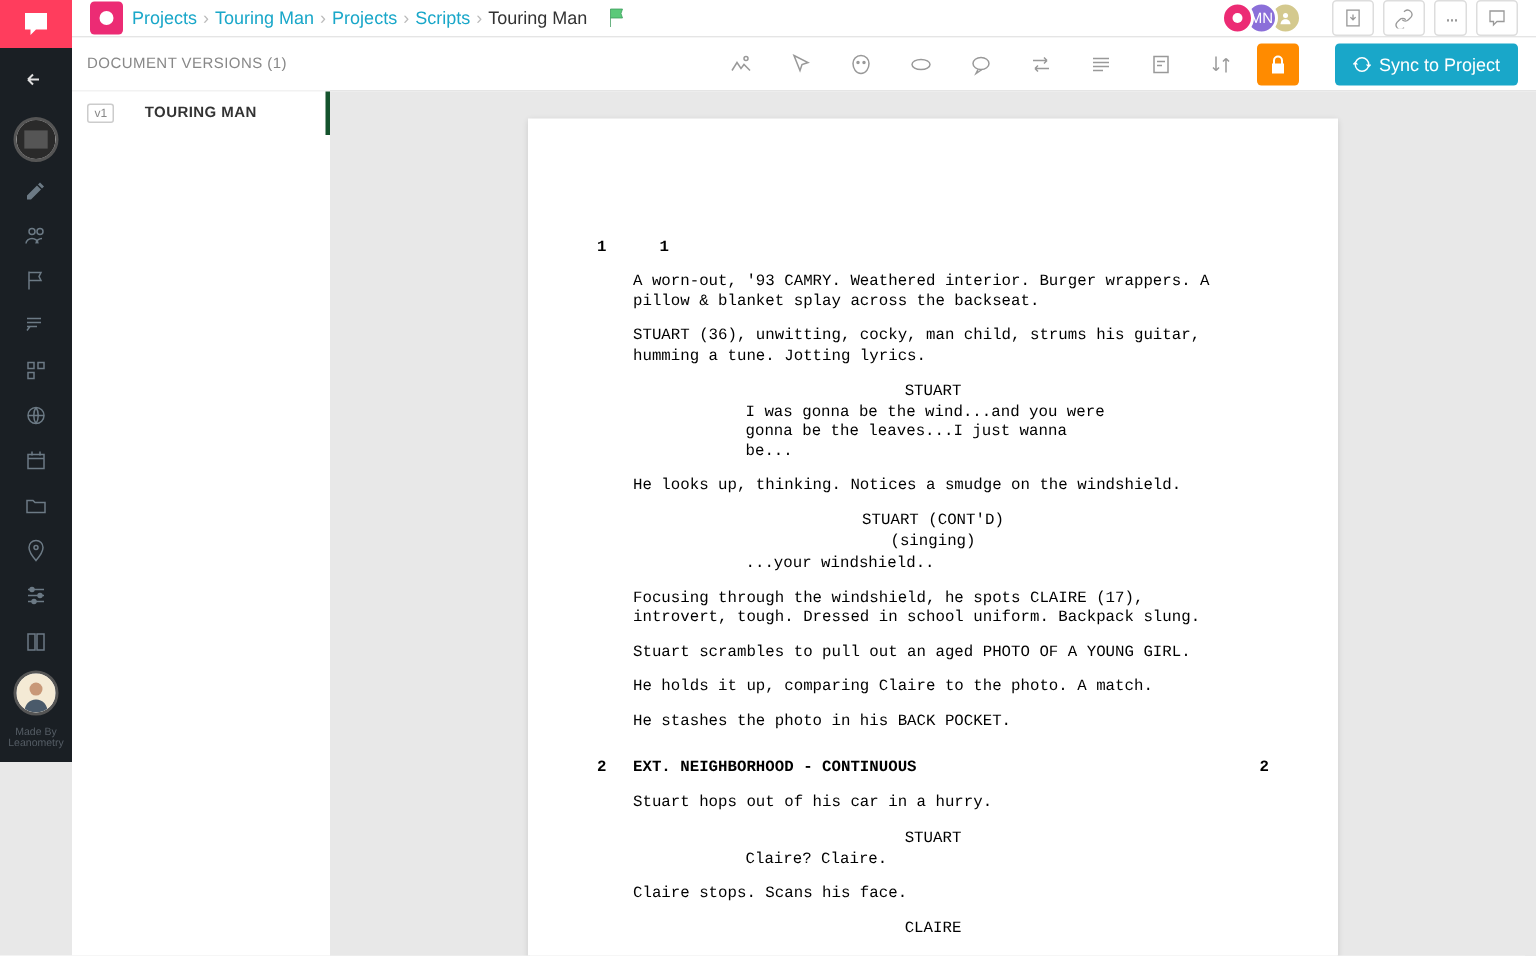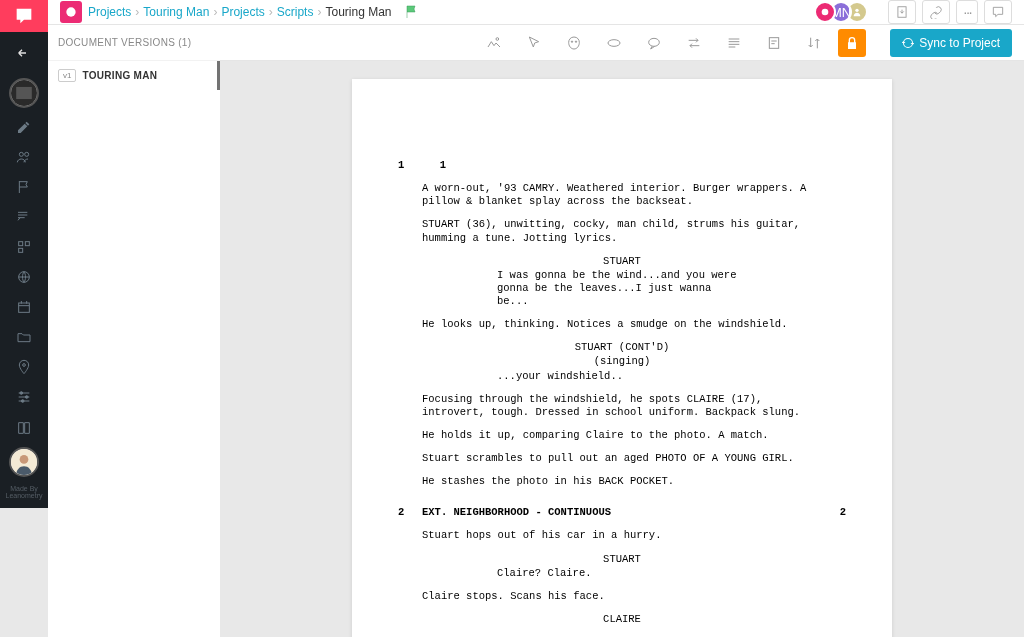--- a/index.html
+++ b/index.html
@@ -25,35 +25,35 @@
     .header { height: 36px; background: #fff; display: flex; align-items: center; padding: 0 12px; border-bottom: 1px solid #e5e5e5; gap: 6px; }
     .brand-chip { width: 22px; height: 22px; background: #ec2b74; border-radius: 3px; display: flex; align-items: center; justify-content: center; }
     .brand-chip svg { width: 14px; height: 14px; fill: #fff; }
     .breadcrumb { display: flex; align-items: center; font-size: 12px; color: #333; gap: 4px; }
     .breadcrumb .crumb { color: #19a7c9; cursor: pointer; }
     .breadcrumb .crumb.current { color: #333; cursor: default; }
     .breadcrumb .sep { color: #bbb; }
     .flag-icon { margin-left: 6px; width: 16px; height: 16px; }
     .header-spacer { flex: 1; }
     .user-chips { display: flex; align-items: center; }
-    .user-chip { width: 22px; height: 22px; border-radius: 50%; border: 2px solid #fff; margin-left: -6px; display: flex; align-items: center; justify-content: center; font-size: 13px; color: #fff; font-weight: 500; }
+    .user-chip { width: 22px; height: 22px; border-radius: 50%; border: 2px solid #fff; margin-left: -6px; display: flex; align-items: center; justify-content: center; font-size: 10px; color: #fff; font-weight: 500; }
     .user-chip.c1 { background: #ec2b74; z-index:3;}
     .user-chip.c2 { background: #8b6fd9; z-index:2;}
     .user-chip.c3 { background: #d4c98e; z-index:1;}
     .header-btn-group { display: flex; gap: 6px; margin-left: 14px; }
     .header-btn { width: 28px; height: 24px; border: 1px solid #ddd; border-radius: 3px; background: #fff; display: flex; align-items: center; justify-content: center; color: #999; cursor: pointer; }
     .header-btn.wide { width: auto; padding: 0 6px; font-size: 14px; letter-spacing: -2px;}
     .header-btn svg { width: 14px; height: 14px; }
     
     
     .content { flex: 1; display: flex; background: #e8e8e8; }
     
     .versions-panel { width: 172px; background: #fff; display: flex; flex-direction: column; }
     .versions-header { height: 36px; display: flex; align-items: center; padding: 0 10px; font-size: 10px; color: #888; letter-spacing: 0.3px; font-weight:500; border-bottom: 1px solid #f2f2f2;}
-    .version-item { display: flex; align-items: center; padding: 8px 10px; border-right: 3px solid #737373; gap: 6px; cursor: pointer; }
+    .version-item { display: flex; align-items: center; padding: 8px 10px; border-right: 3px solid #14532d; gap: 20px; cursor: pointer; }
     .version-badge { font-size: 8px; padding: 1px 4px; border: 1px solid #ccc; border-radius: 2px; color: #888; }
     .version-name { font-size: 10px; color: #333; font-weight: 600; letter-spacing: 0.3px; }
     
     .editor-area { flex: 1; display: flex; flex-direction: column; }
     .toolbar { height: 36px; background: #fff; display: flex; align-items: center; justify-content: center; gap: 0; border-bottom: 1px solid #e5e5e5; }
     .tool-btn { width: 40px; height: 36px; display: flex; align-items: center; justify-content: center; color: #999; cursor: pointer; }
     .tool-btn svg { width: 16px; height: 16px; }
     .tool-btn.orange { background: #ff8b00; color: #fff; width: 28px; height: 28px; border-radius: 3px; margin: 4px;}
     .sync-btn { background: #19a7c9; color: #fff; font-size: 12px; padding: 0 12px; height: 28px; border-radius: 3px; display: flex; align-items: center; gap: 5px; cursor: pointer; margin-left:20px;}
     .sync-btn svg { width: 12px; height: 12px; fill: #fff; }
@@ -316,22 +316,22 @@
                 <div class="scene-body">
                   <div class="action">A worn-out, '93 CAMRY. Weathered interior. Burger wrappers. A pillow &amp; blanket splay across the backseat.</div>
                   <div class="action">STUART (36), unwitting, cocky, man child, strums his guitar, humming a tune. Jotting lyrics.</div>
                   <div class="char-name">STUART</div>
                   <div class="dialogue">I was gonna be the wind...and you were gonna be the leaves...I just wanna be...</div>
                   <div class="action">He looks up, thinking. Notices a smudge on the windshield.</div>
                   <div class="char-name">STUART (CONT'D)</div>
                   <div class="paren">(singing)</div>
                   <div class="dialogue">...your windshield..</div>
                   <div class="action">Focusing through the windshield, he spots CLAIRE (17), introvert, tough. Dressed in school uniform. Backpack slung.</div>
+                  <div class="action">Stuart scrambles to pull out an aged PHOTO OF A YOUNG GIRL.</div>
                   <div class="action">He holds it up, comparing Claire to the photo. A match.</div>
-                  <div class="action">Stuart scrambles to pull out an aged PHOTO OF A YOUNG GIRL.</div>
                   <div class="action">He stashes the photo in his BACK POCKET.</div>
                 </div>
               </div>
               <div class="scene">
                 <div class="scene-heading-row">
                   <span class="scene-num-left">2</span>
                   <span class="scene-heading-text">EXT. NEIGHBORHOOD - CONTINUOUS</span>
                   <span class="scene-num-right">2</span>
                 </div>
                 <div class="scene-body">

